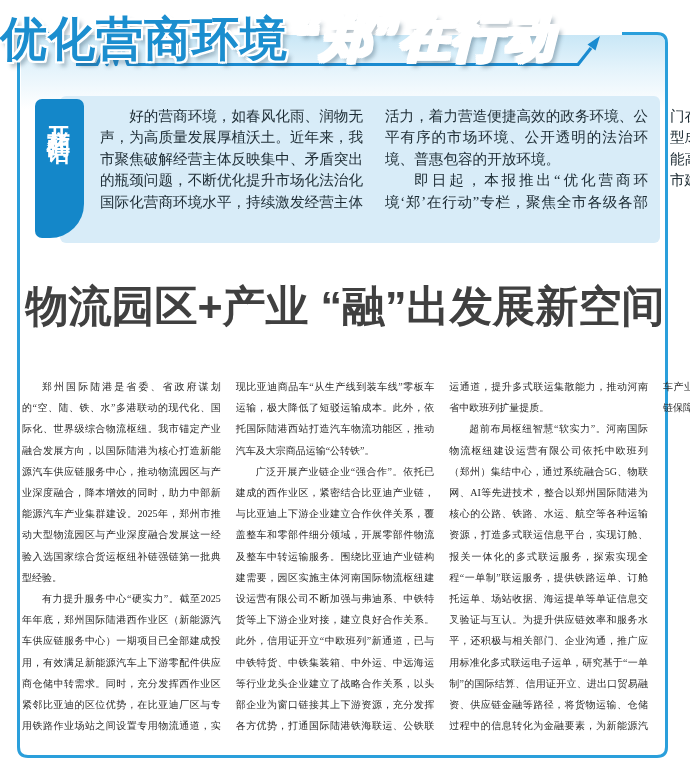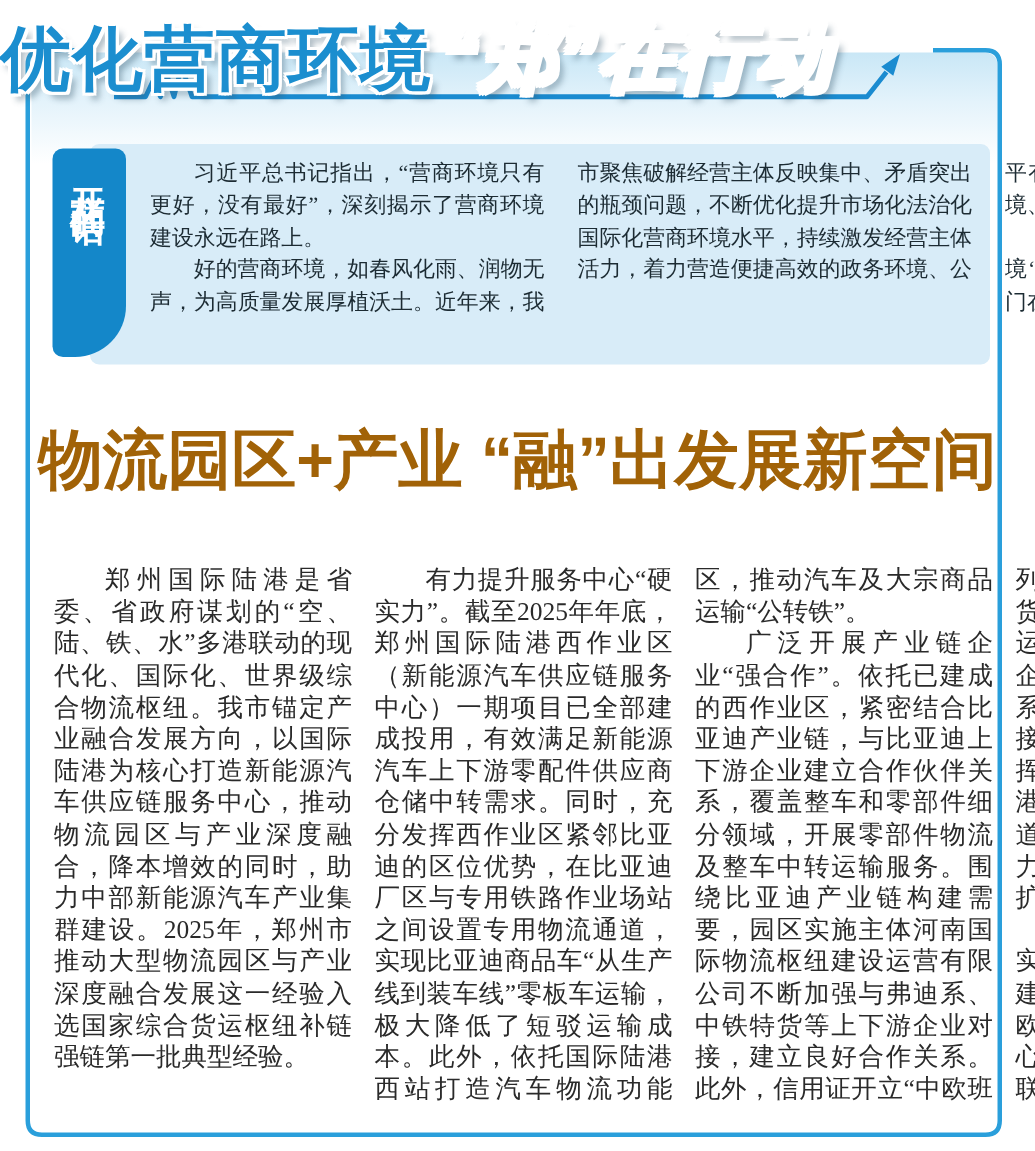--- a/index.html
+++ b/index.html
@@ -41,28 +41,28 @@
     font-family:"Liberation Sans",sans-serif;}
   .intro-text{position:absolute;left:100px;top:106px;width:548px;height:128px;z-index:3;
     column-count:2;column-gap:22px;
     font-family:"Liberation Serif",serif;font-size:14.6px;line-height:21.4px;
     color:#1c2b33;text-align:justify;}
   .intro-text p{margin:0;text-indent:2em;}
 
   
   .headline{position:absolute;left:0;top:278px;width:100%;text-align:center;z-index:2;
     font-family:"Liberation Sans",sans-serif;font-size:43px;font-weight:900;
-    color:#a16207;letter-spacing:0px;white-space:nowrap;}
+    color:#404040;letter-spacing:0px;white-space:nowrap;}
   .byline{position:absolute;left:0;top:348px;width:100%;text-align:center;z-index:2;
     font-family:"Liberation Serif",serif;font-size:13px;color:#222;}
 
   
-  .body-text{position:absolute;left:36px;top:376px;width:626px;height:362px;z-index:2;
+  .body-text{position:absolute;left:22px;top:376px;width:626px;height:362px;z-index:2;
     column-count:3;column-gap:15px;column-fill:auto;
-    font-family:"Liberation Serif",serif;font-size:17px;line-height:21.2px;
+    font-family:"Liberation Serif",serif;font-size:10px;line-height:21.2px;
     color:#2a2a2a;text-align:justify;}
   .body-text p{margin:0;text-indent:2em;}
 </style>
 </head>
 <body>
 
 <div class="page">
 
   <div class="top-gradient"></div>
 
@@ -79,21 +79,20 @@
 
   <div class="banner">
     <span class="blue">优化营商环境</span><span class="orange">“郑”在行动</span>
   </div>
 
   <div class="intro-box"></div>
   <div class="intro-tab">
     <span>开栏的话</span>
   </div>
   <div class="intro-text">
-    <p>习近平总书记指出，“营商环境只有更好，没有最好”，深刻揭示了营商环境建设永远在路上。</p>
     <p>好的营商环境，如春风化雨、润物无声，为高质量发展厚植沃土。近年来，我市聚焦破解经营主体反映集中、矛盾突出的瓶颈问题，不断优化提升市场化法治化国际化营商环境水平，持续激发经营主体活力，着力营造便捷高效的政务环境、公平有序的市场环境、公开透明的法治环境、普惠包容的开放环境。</p>
     <p>即日起，本报推出“优化营商环境‘郑’在行动”专栏，聚焦全市各级各部门在优化营商环境进程中的创新举措与典型成果，生动展现郑州以优化营商环境赋能高质量发展的鲜活实践，为国家中心城市建设蓄势增能。</p>
   </div>
 
   <div class="headline">物流园区+产业 “融”出发展新空间</div>
 
   <div class="body-text">
     <p>郑州国际陆港是省委、省政府谋划的“空、陆、铁、水”多港联动的现代化、国际化、世界级综合物流枢纽。我市锚定产业融合发展方向，以国际陆港为核心打造新能源汽车供应链服务中心，推动物流园区与产业深度融合，降本增效的同时，助力中部新能源汽车产业集群建设。2025年，郑州市推动大型物流园区与产业深度融合发展这一经验入选国家综合货运枢纽补链强链第一批典型经验。</p>
     <p>有力提升服务中心“硬实力”。截至2025年年底，郑州国际陆港西作业区（新能源汽车供应链服务中心）一期项目已全部建成投用，有效满足新能源汽车上下游零配件供应商仓储中转需求。同时，充分发挥西作业区紧邻比亚迪的区位优势，在比亚迪厂区与专用铁路作业场站之间设置专用物流通道，实现比亚迪商品车“从生产线到装车线”零板车运输，极大降低了短驳运输成本。此外，依托国际陆港西站打造汽车物流功能区，推动汽车及大宗商品运输“公转铁”。</p>
     <p>广泛开展产业链企业“强合作”。依托已建成的西作业区，紧密结合比亚迪产业链，与比亚迪上下游企业建立合作伙伴关系，覆盖整车和零部件细分领域，开展零部件物流及整车中转运输服务。围绕比亚迪产业链构建需要，园区实施主体河南国际物流枢纽建设运营有限公司不断加强与弗迪系、中铁特货等上下游企业对接，建立良好合作关系。此外，信用证开立“中欧班列”新通道，已与中铁特货、中铁集装箱、中外运、中远海运等行业龙头企业建立了战略合作关系，以头部企业为窗口链接其上下游资源，充分发挥各方优势，打通国际陆港铁海联运、公铁联运通道，提升多式联运集散能力，推动河南省中欧班列扩量提质。</p>

